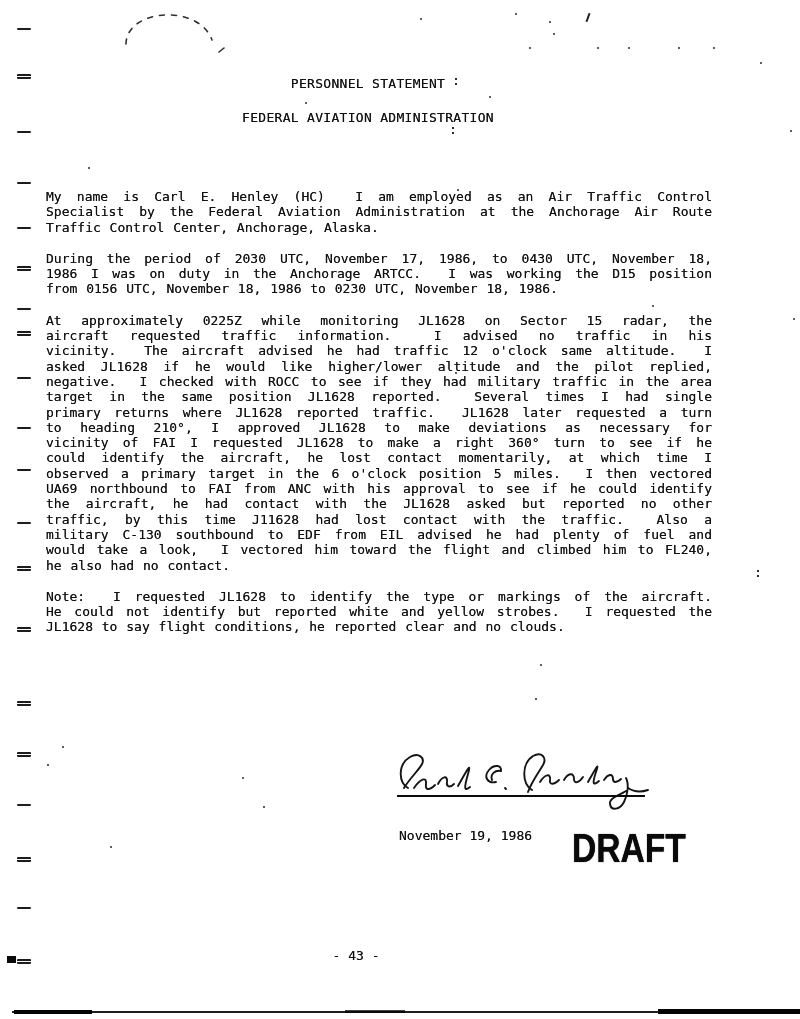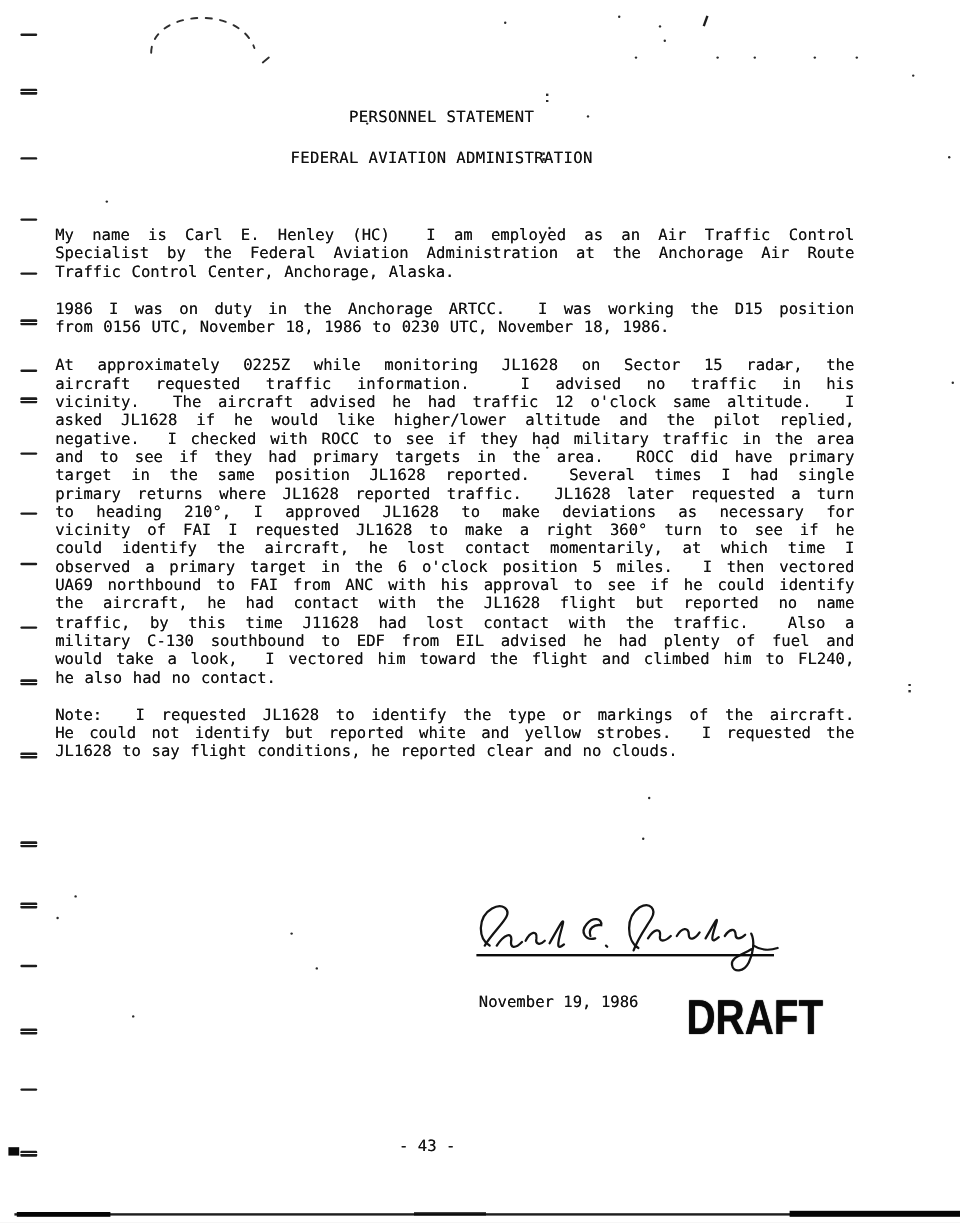--- a/index.html
+++ b/index.html
@@ -2,21 +2,21 @@
 <html><head>
 <meta charset="utf-8">
 <style>
   html,body{margin:0;padding:0;background:#e8e8e8;}
   .page{
     position:relative;width:800px;height:1019px;background:#ffffff;
     font-family:"DejaVu Sans Mono","Liberation Mono",monospace;
     color:#101010;overflow:hidden;margin:0 auto;
   }
   .ink{text-shadow:0 0 .5px rgba(0,0,0,.7);}
-  .titles{position:absolute;left:36px;top:91px;width:664px;text-align:center;}
+  .titles{position:absolute;left:36px;top:76px;width:664px;text-align:center;}
   .title{font-size:13px;line-height:15px;margin-bottom:19px;letter-spacing:.3px;}
   .docbody{position:absolute;left:46px;top:189px;width:666px;}
   .para{margin-bottom:16px;}
   .tline{
     font-size:13px;line-height:15.3px;
     text-align:justify;text-align-last:justify;
     word-spacing:1px;
   }
   .tline.last{text-align-last:left;}
   .sig-svg{position:absolute;left:392px;top:748px;}
@@ -53,38 +53,38 @@
     <div class="title ink">FEDERAL AVIATION ADMINISTRATION</div>
   </div>
 
   <div class="docbody ink" id="docbody">
       <div class="para">
         <div class="tline">My name is Carl E. Henley (HC)&nbsp; I am employed as an Air Traffic Control</div>
         <div class="tline">Specialist by the Federal Aviation Administration at the Anchorage Air Route</div>
         <div class="tline last">Traffic Control Center, Anchorage, Alaska.</div>
       </div>
       <div class="para">
+        <div class="tline">During the period of 2030 UTC, November 17, 1986, to 0430 UTC, November 18,</div>
         <div class="tline">1986 I was on duty in the Anchorage ARTCC.&nbsp; I was working the D15 position</div>
         <div class="tline last">from 0156 UTC, November 18, 1986 to 0230 UTC, November 18, 1986.</div>
       </div>
       <div class="para">
         <div class="tline">At approximately 0225Z while monitoring JL1628 on Sector 15 radar, the</div>
         <div class="tline">aircraft requested traffic information.&nbsp; I advised no traffic in his</div>
         <div class="tline">vicinity.&nbsp; The aircraft advised he had traffic 12 o'clock same altitude.&nbsp; I</div>
         <div class="tline">asked JL1628 if he would like higher/lower altitude and the pilot replied,</div>
         <div class="tline">negative.&nbsp; I checked with ROCC to see if they had military traffic in the area</div>
-        <div class="tline">and to see if they had primary targets in the area.&nbsp; ROCC did have primary</div>
         <div class="tline">target in the same position JL1628 reported.&nbsp; Several times I had single</div>
         <div class="tline">primary returns where JL1628 reported traffic.&nbsp; JL1628 later requested a turn</div>
         <div class="tline">to heading 210°, I approved JL1628 to make deviations as necessary for</div>
         <div class="tline">vicinity of FAI I requested JL1628 to make a right 360° turn to see if he</div>
         <div class="tline">could identify the aircraft, he lost contact momentarily, at which time I</div>
         <div class="tline">observed a primary target in the 6 o'clock position 5 miles.&nbsp; I then vectored</div>
         <div class="tline">UA69 northbound to FAI from ANC with his approval to see if he could identify</div>
-        <div class="tline">the aircraft, he had contact with the JL1628 flight but reported no name</div>
+        <div class="tline">the aircraft, he had contact with the JL1628 asked but reported no other</div>
         <div class="tline">traffic, by this time J11628 had lost contact with the traffic.&nbsp; Also a</div>
         <div class="tline">military C-130 southbound to EDF from EIL advised he had plenty of fuel and</div>
         <div class="tline">would take a look,&nbsp; I vectored him toward the flight and climbed him to FL240,</div>
         <div class="tline last">he also had no contact.</div>
       </div>
       <div class="para">
         <div class="tline">Note:&nbsp; I requested JL1628 to identify the type or markings of the aircraft.</div>
         <div class="tline">He could not identify but reported white and yellow strobes.&nbsp; I requested the</div>
         <div class="tline last">JL1628 to say flight conditions, he reported clear and no clouds.</div>
       </div>

